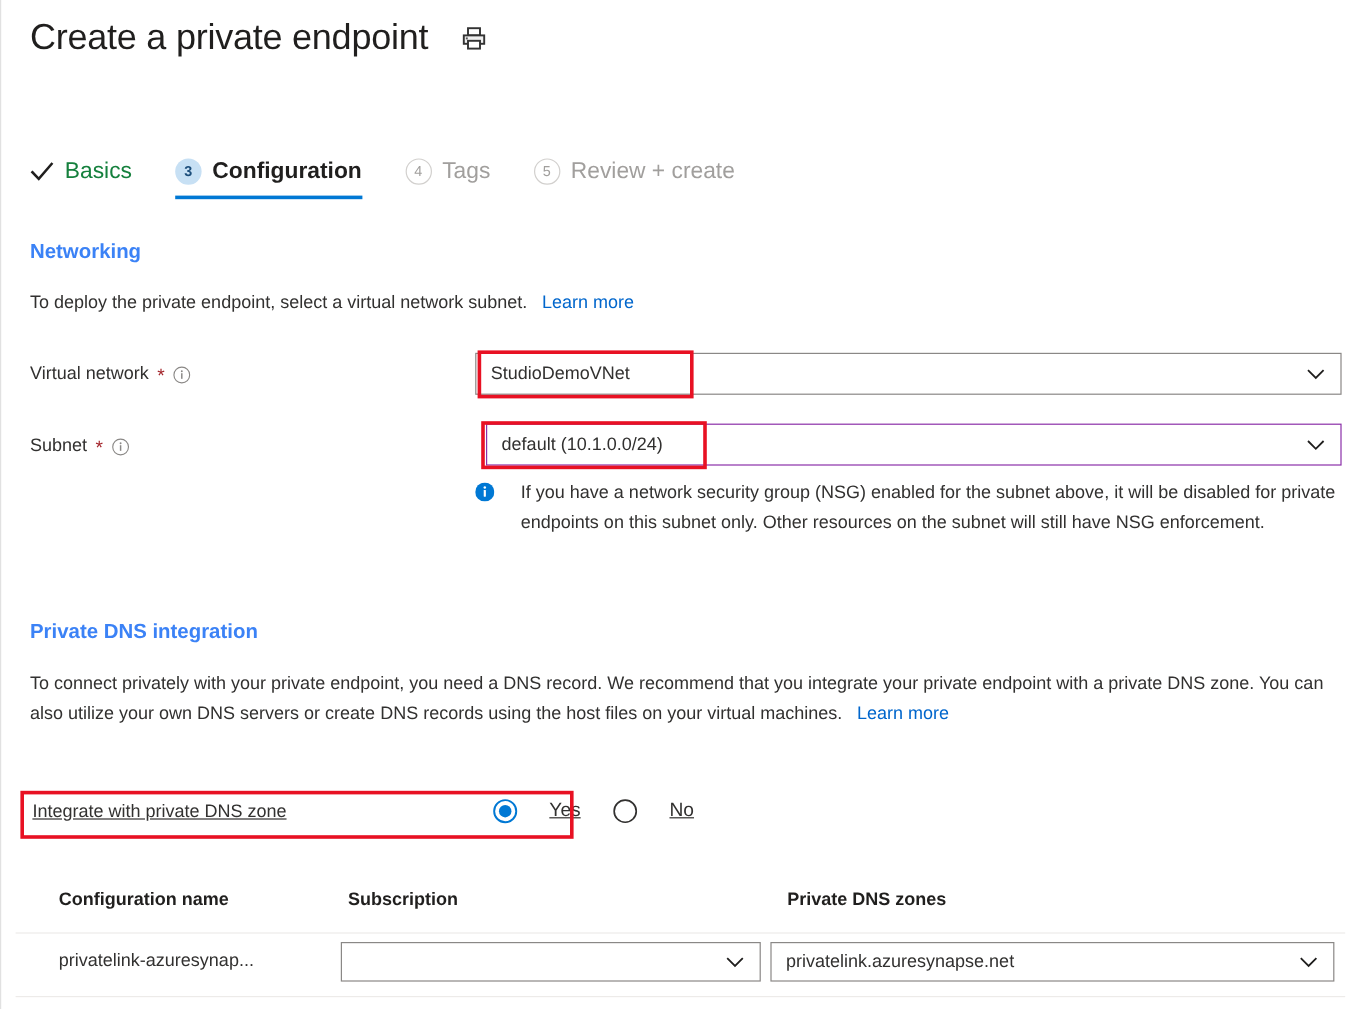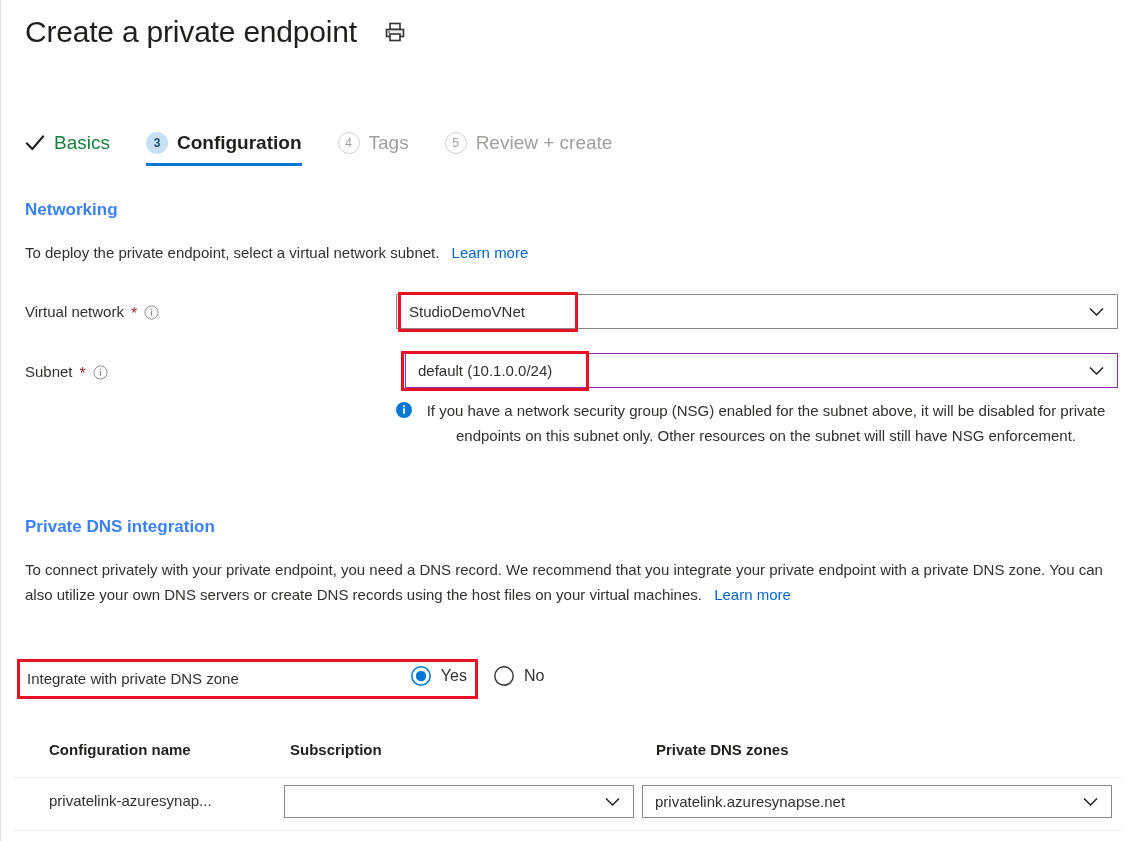--- a/index.html
+++ b/index.html
@@ -193,48 +193,48 @@
     z-index: 9;
   }
 
   
   .nsg-msg {
     position: absolute;
     left: 395px;
     top: 398px;
     width: 722px;
     display: flex;
-    gap: 2px;
-    text-align: center;
+    gap: 22px;
   }
   .nsg-msg .txt {
     font-size: 15px;
     line-height: 25px;
     color: #323130;
   }
   .info-filled {
     flex: 0 0 auto;
     margin-top: 4px;
   }
 
   
   .radio-row {
     position: absolute;
     display: flex;
-    align-items: flex-end;
+    align-items: center;
+    text-decoration: underline;
   }
   .radio-prompt {
     font-size: 15px;
     color: #323130;
     white-space: nowrap;
   }
   .radio-opt {
     display: flex;
     align-items: center;
-    gap: 9px;
+    gap: 26px;
     cursor: pointer;
   }
   .radio-opt .rlabel {
     font-size: 16px;
     color: #323130;
   }
 
   
   .tbl-head {
     position: absolute;

